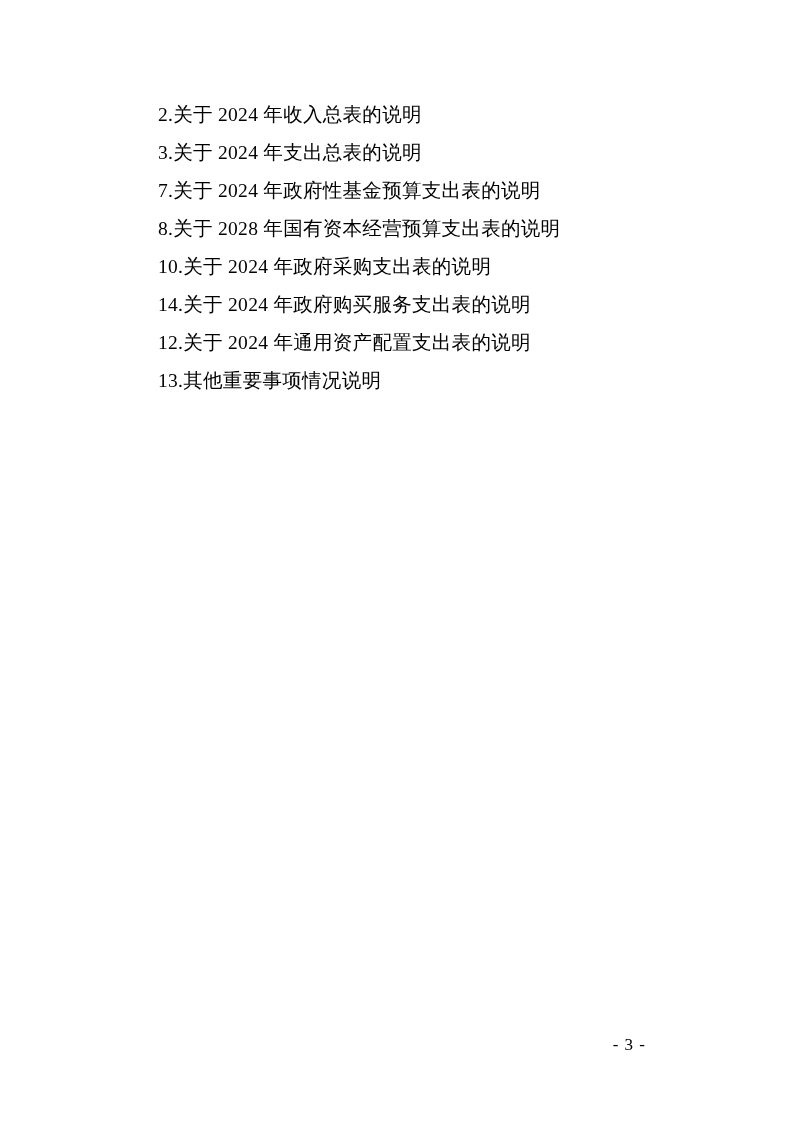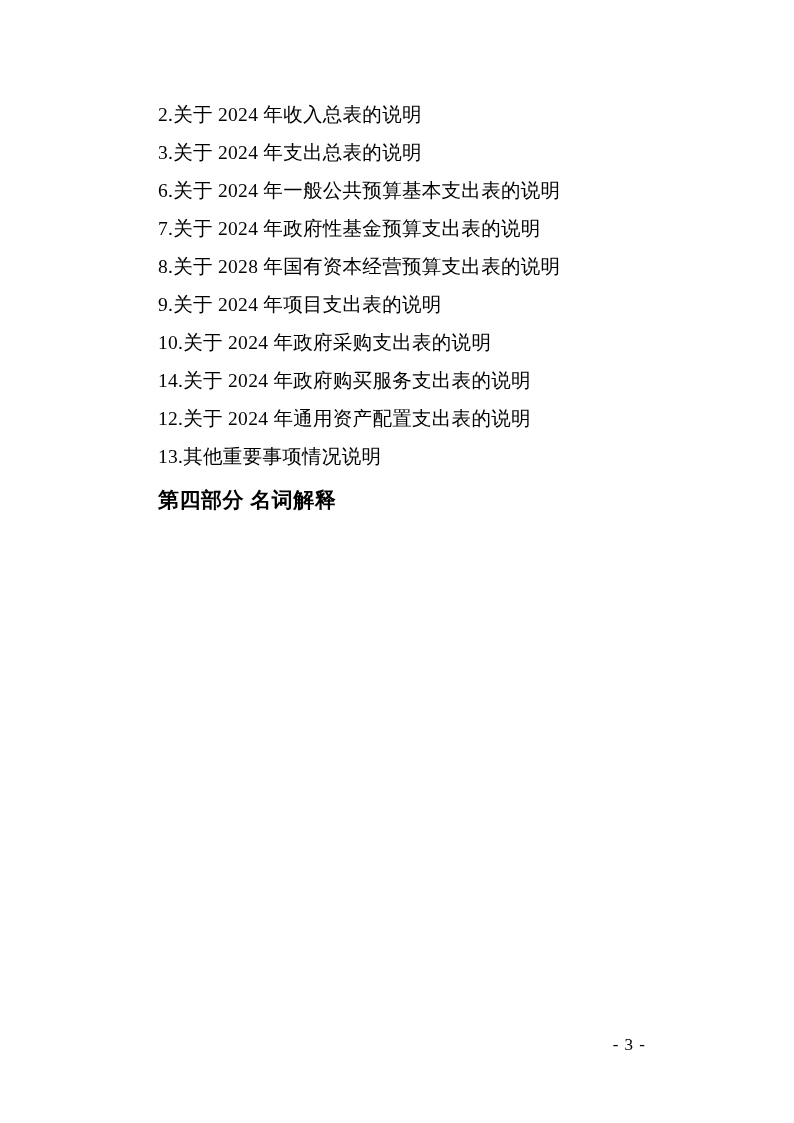--- a/index.html
+++ b/index.html
@@ -51,25 +51,22 @@
     letter-spacing: 1px;
   }
 </style>
 </head>
 <body>
 
 <div class="page">
   <div class="content">
     <div class="toc-line">2.关于 2024 年收入总表的说明</div>
     <div class="toc-line">3.关于 2024 年支出总表的说明</div>
-    <div class="toc-line">6.关于 2024 年一般公共预算基本支出表的说明</div>
     <div class="toc-line">7.关于 2024 年政府性基金预算支出表的说明</div>
     <div class="toc-line">8.关于 2028 年国有资本经营预算支出表的说明</div>
-    <div class="toc-line">9.关于 2024 年项目支出表的说明</div>
     <div class="toc-line">10.关于 2024 年政府采购支出表的说明</div>
     <div class="toc-line">14.关于 2024 年政府购买服务支出表的说明</div>
     <div class="toc-line">12.关于 2024 年通用资产配置支出表的说明</div>
     <div class="toc-line">13.其他重要事项情况说明</div>
-    <div class="section-heading">第四部分 名词解释</div>
   </div>
 
   <div class="page-number">- 3 -</div>
 </div>
 
 </body></html>

